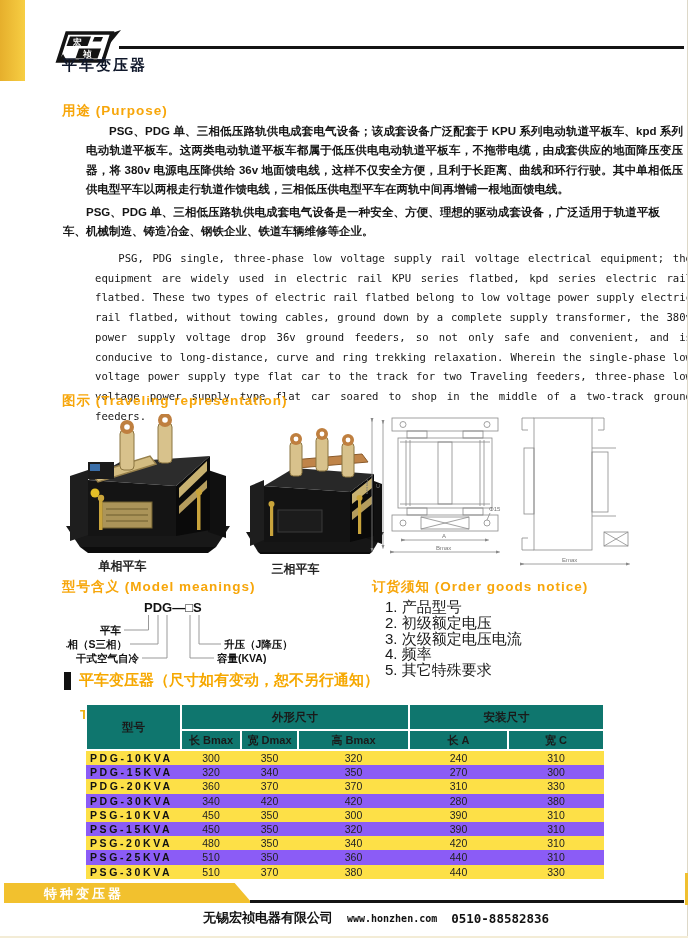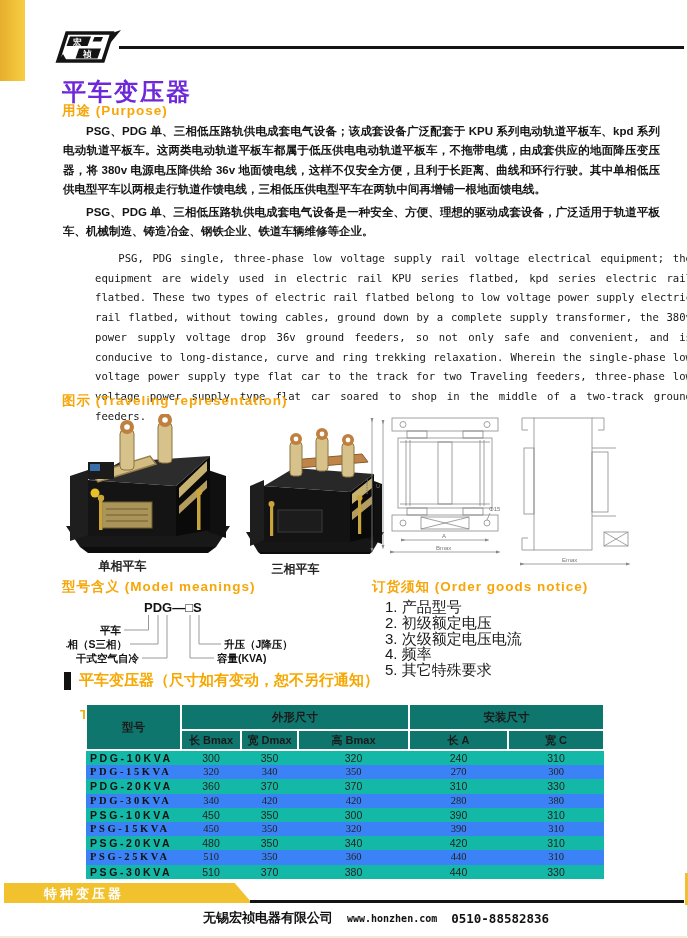--- a/index.html
+++ b/index.html
@@ -2,21 +2,21 @@
 <html><head>
 <meta charset="utf-8">
 <style>
   html,body{margin:0;padding:0;background:#fff;}
   .page{position:relative;width:688px;height:938px;background:#fff;overflow:hidden;
         font-family:"Liberation Sans",sans-serif;color:#111;}
   .abs{position:absolute;}
   
   .left-bar{left:0;top:0;width:25px;height:81px;background:linear-gradient(90deg,#e6af2c,#f7ce43);}
   .top-rule{left:119px;top:46px;width:565px;height:3px;background:#141414;}
-  .page-title{left:62px;top:76px;font-size:24px;font-weight:bold;color:#6d28d9;letter-spacing:2px;}
+  .page-title{left:62px;top:56px;font-size:15px;font-weight:bold;color:#0f172a;letter-spacing:2px;}
   .sec-head{font-size:13.5px;font-weight:bold;color:#f7a60a;letter-spacing:1px;}
   
   .para-cn{left:63px;width:597px;text-align:justify;font-size:11.5px;line-height:19.3px;
            font-weight:bold;color:#151515;text-indent:2em;}
   .para-en{left:63px;width:597px;text-align:justify;font-family:"DejaVu Sans Mono",monospace;
            font-size:10.6px;line-height:19.7px;color:#151515;text-indent:2.2em;margin-left:32px;}
   
   .photo-label{font-size:12px;font-weight:bold;color:#222;text-align:center;}
   
   .order-item{font-size:15px;font-weight:normal;color:#1a1a1a;line-height:15.8px;}
@@ -24,22 +24,22 @@
   .tbl-title{left:64px;top:671px;display:flex;align-items:center;gap:8px;}
   .tbl-title .bar{width:7px;height:18px;background:#111;}
   .tbl-title .txt{font-size:15px;font-weight:bold;color:#f6a800;}
   .tbl-sub{left:80px;top:690px;font-size:13px;font-weight:bold;color:#eeb011;letter-spacing:0.5px;margin-top:17px;}
   
   table.spec{position:absolute;left:85px;top:703px;width:518px;border-collapse:collapse;table-layout:fixed;}
   table.spec th{background:#0f766e;border:2px solid #fff;font-size:11px;font-weight:bold;color:#1a1a1a;padding:0;}
   table.spec tr.h1 th{height:24px;font-size:11.5px;}
   table.spec tr.h2 th{height:18px;}
   table.spec td{font-size:10.5px;color:#222;text-align:center;padding:0;height:14.2px;line-height:14.2px;}
-  table.spec tr.odd{background:#14b8a6;}
-  table.spec tr.even{background:#3b82f6;font-family:Liberation Serif, serif;}
+  table.spec tr.odd{background:#fde047;}
+  table.spec tr.even{background:#8b5cf6;}
   table.spec td.t-model{text-align:left;padding-left:4px;font-weight:bold;letter-spacing:2.6px;font-size:10.5px;color:#111;}
   
   .footer-band{left:4px;top:883px;width:248px;height:20px;background:#f2c12e;
                clip-path:polygon(0 0,93% 0,100% 100%,0 100%);}
   .footer-band-label{left:44px;top:885px;font-size:13px;font-weight:bold;color:#fff;letter-spacing:3px;}
   .footer-rule{left:250px;top:900px;width:434px;height:3px;background:#141414;}
   .company-line{left:0;top:909px;width:688px;display:flex;justify-content:center;align-items:center;gap:14px;padding-left:32px;}
   .company-name{font-size:13px;font-weight:bold;color:#111;}
   .company-web{font-family:"DejaVu Sans Mono",monospace;font-size:10px;font-weight:bold;color:#111;}
   .company-phone{font-family:"DejaVu Sans Mono",monospace;font-size:12.5px;font-weight:bold;color:#111;}
@@ -64,21 +64,21 @@
       <polygon points="44.5,10 53,10 51,14.5 42.5,14.5" fill="#141414"></polygon>
       <polygon points="29,21.5 51,21.5 47.5,31.5 25.5,31.5" fill="#141414"></polygon>
       <text x="23" y="17.5" font-size="8.5" fill="#ffffff" font-weight="bold">宏</text>
       <text x="33" y="30" font-size="8.5" fill="#ffffff" font-weight="bold">祯</text>
     </svg>
   </div>
   <div class="abs top-rule"></div>
 
   <div class="abs page-title">平车变压器</div>
   <div class="abs sec-head" style="left:62px;top:102px;">用途 (Purpose)</div>
-  <div class="abs para-cn" style="top:122px;">PSG、PDG 单、三相低压路轨供电成套电气设备；该成套设备广泛配套于 KPU 系列电动轨道平板车、kpd 系列电动轨道平板车。这两类电动轨道平板车都属于低压供电电动轨道平板车，不拖带电缆，由成套供应的地面降压变压器，将 380v 电源电压降供给 36v 地面馈电线，这样不仅安全方便，且利于长距离、曲线和环行行驶。其中单相低压供电型平车以两根走行轨道作馈电线，三相低压供电型平车在两轨中间再增铺一根地面馈电线。</div>
+  <div class="abs para-cn" style="top:122px;margin-left:23px;">PSG、PDG 单、三相低压路轨供电成套电气设备；该成套设备广泛配套于 KPU 系列电动轨道平板车、kpd 系列电动轨道平板车。这两类电动轨道平板车都属于低压供电电动轨道平板车，不拖带电缆，由成套供应的地面降压变压器，将 380v 电源电压降供给 36v 地面馈电线，这样不仅安全方便，且利于长距离、曲线和环行行驶。其中单相低压供电型平车以两根走行轨道作馈电线，三相低压供电型平车在两轨中间再增铺一根地面馈电线。</div>
   <div class="abs para-cn" style="top:203px;">PSG、PDG 单、三相低压路轨供电成套电气设备是一种安全、方便、理想的驱动成套设备，广泛适用于轨道平板车、机械制造、铸造冶金、钢铁企业、铁道车辆维修等企业。</div>
   <div class="abs para-en" style="top:249px;">PSG, PDG single, three-phase low voltage supply rail voltage electrical equipment; the equipment are widely used in electric rail KPU series flatbed, kpd series electric rail flatbed. These two types of electric rail flatbed belong to low voltage power supply electric rail flatbed, without towing cables, ground down by a complete supply transformer, the 380v power supply voltage drop 36v ground feeders, so not only safe and convenient, and is conducive to long-distance, curve and ring trekking relaxation. Wherein the single-phase low voltage power supply type flat car to the track for two Traveling feeders, three-phase low voltage power supply type flat car soared to shop in the middle of a two-track ground feeders.</div>
 
   <div class="abs sec-head" style="left:62px;top:392px;">图示 (Traveling representation)</div>
 
   <div class="abs" style="left:58px;top:414px;width:182px;height:142px;">
     <svg width="182" height="142" viewBox="0 0 182 142">
       <polygon points="8,112 172,112 158,133 22,133" fill="#181818"></polygon>
       <polygon points="22,133 158,133 150,139 30,139" fill="#0c0c0c"></polygon>
       <polygon points="12,62 30,56 30,121 12,127" fill="#1e1e1e"></polygon>

